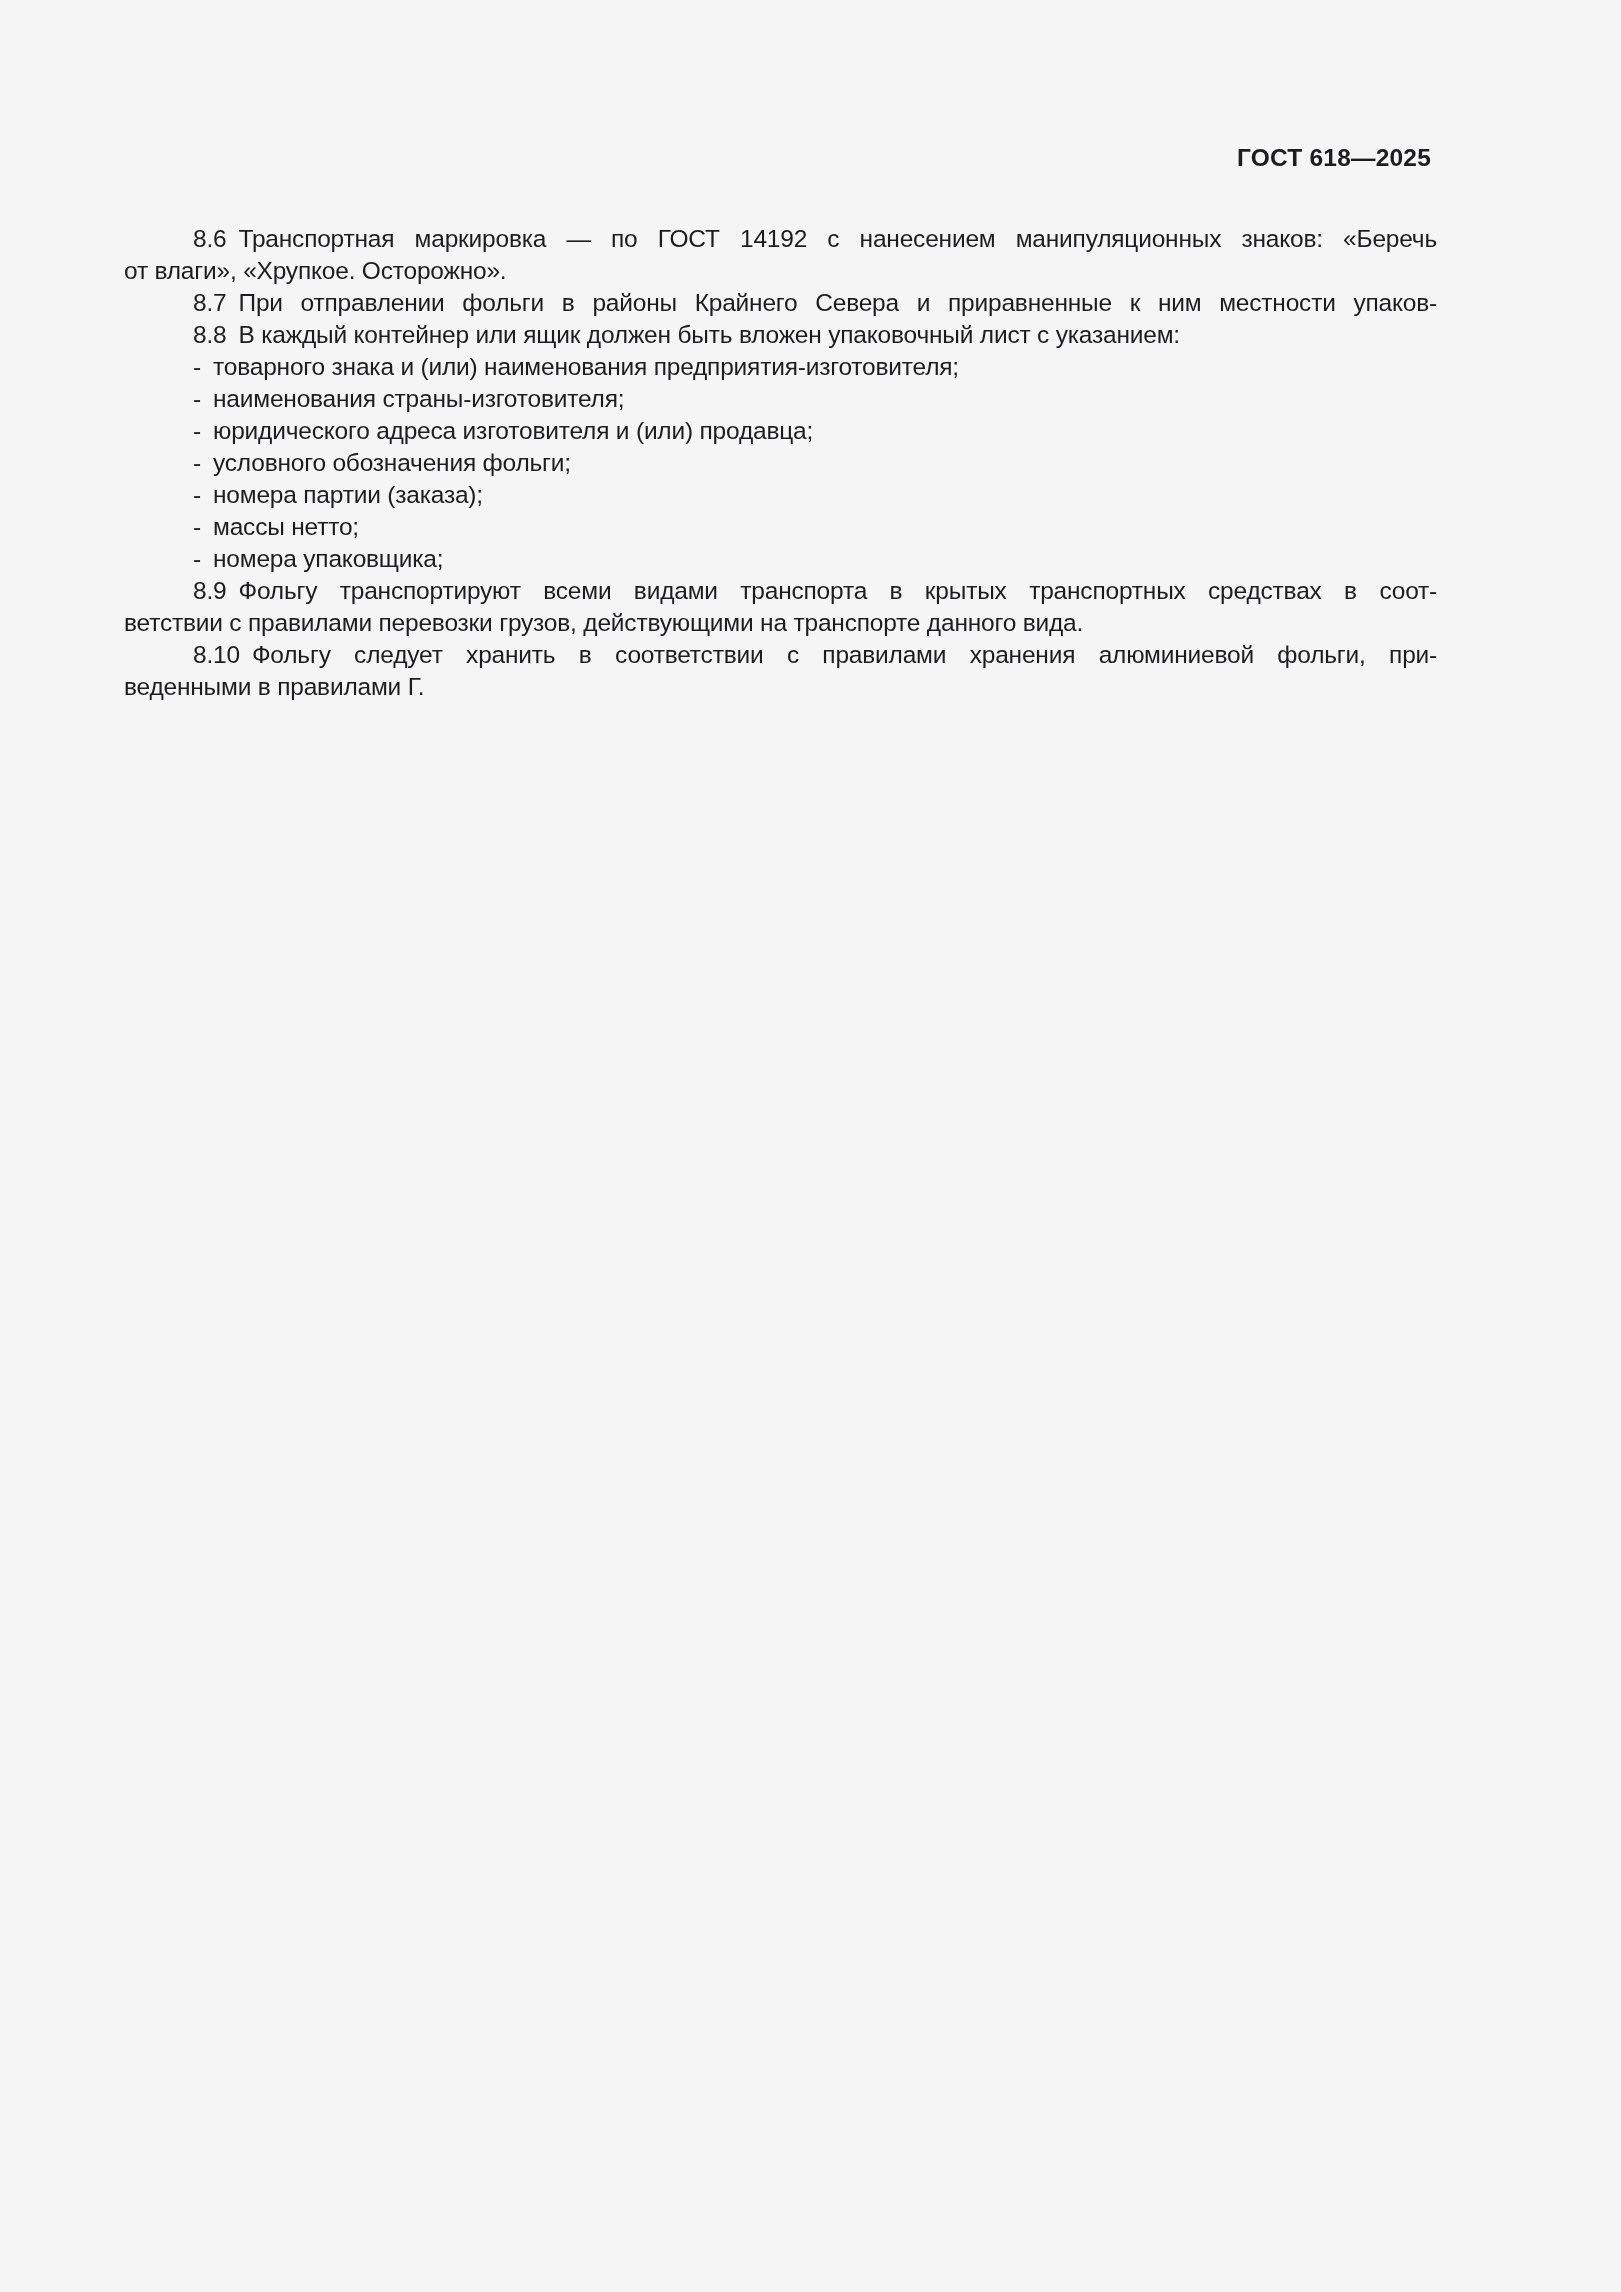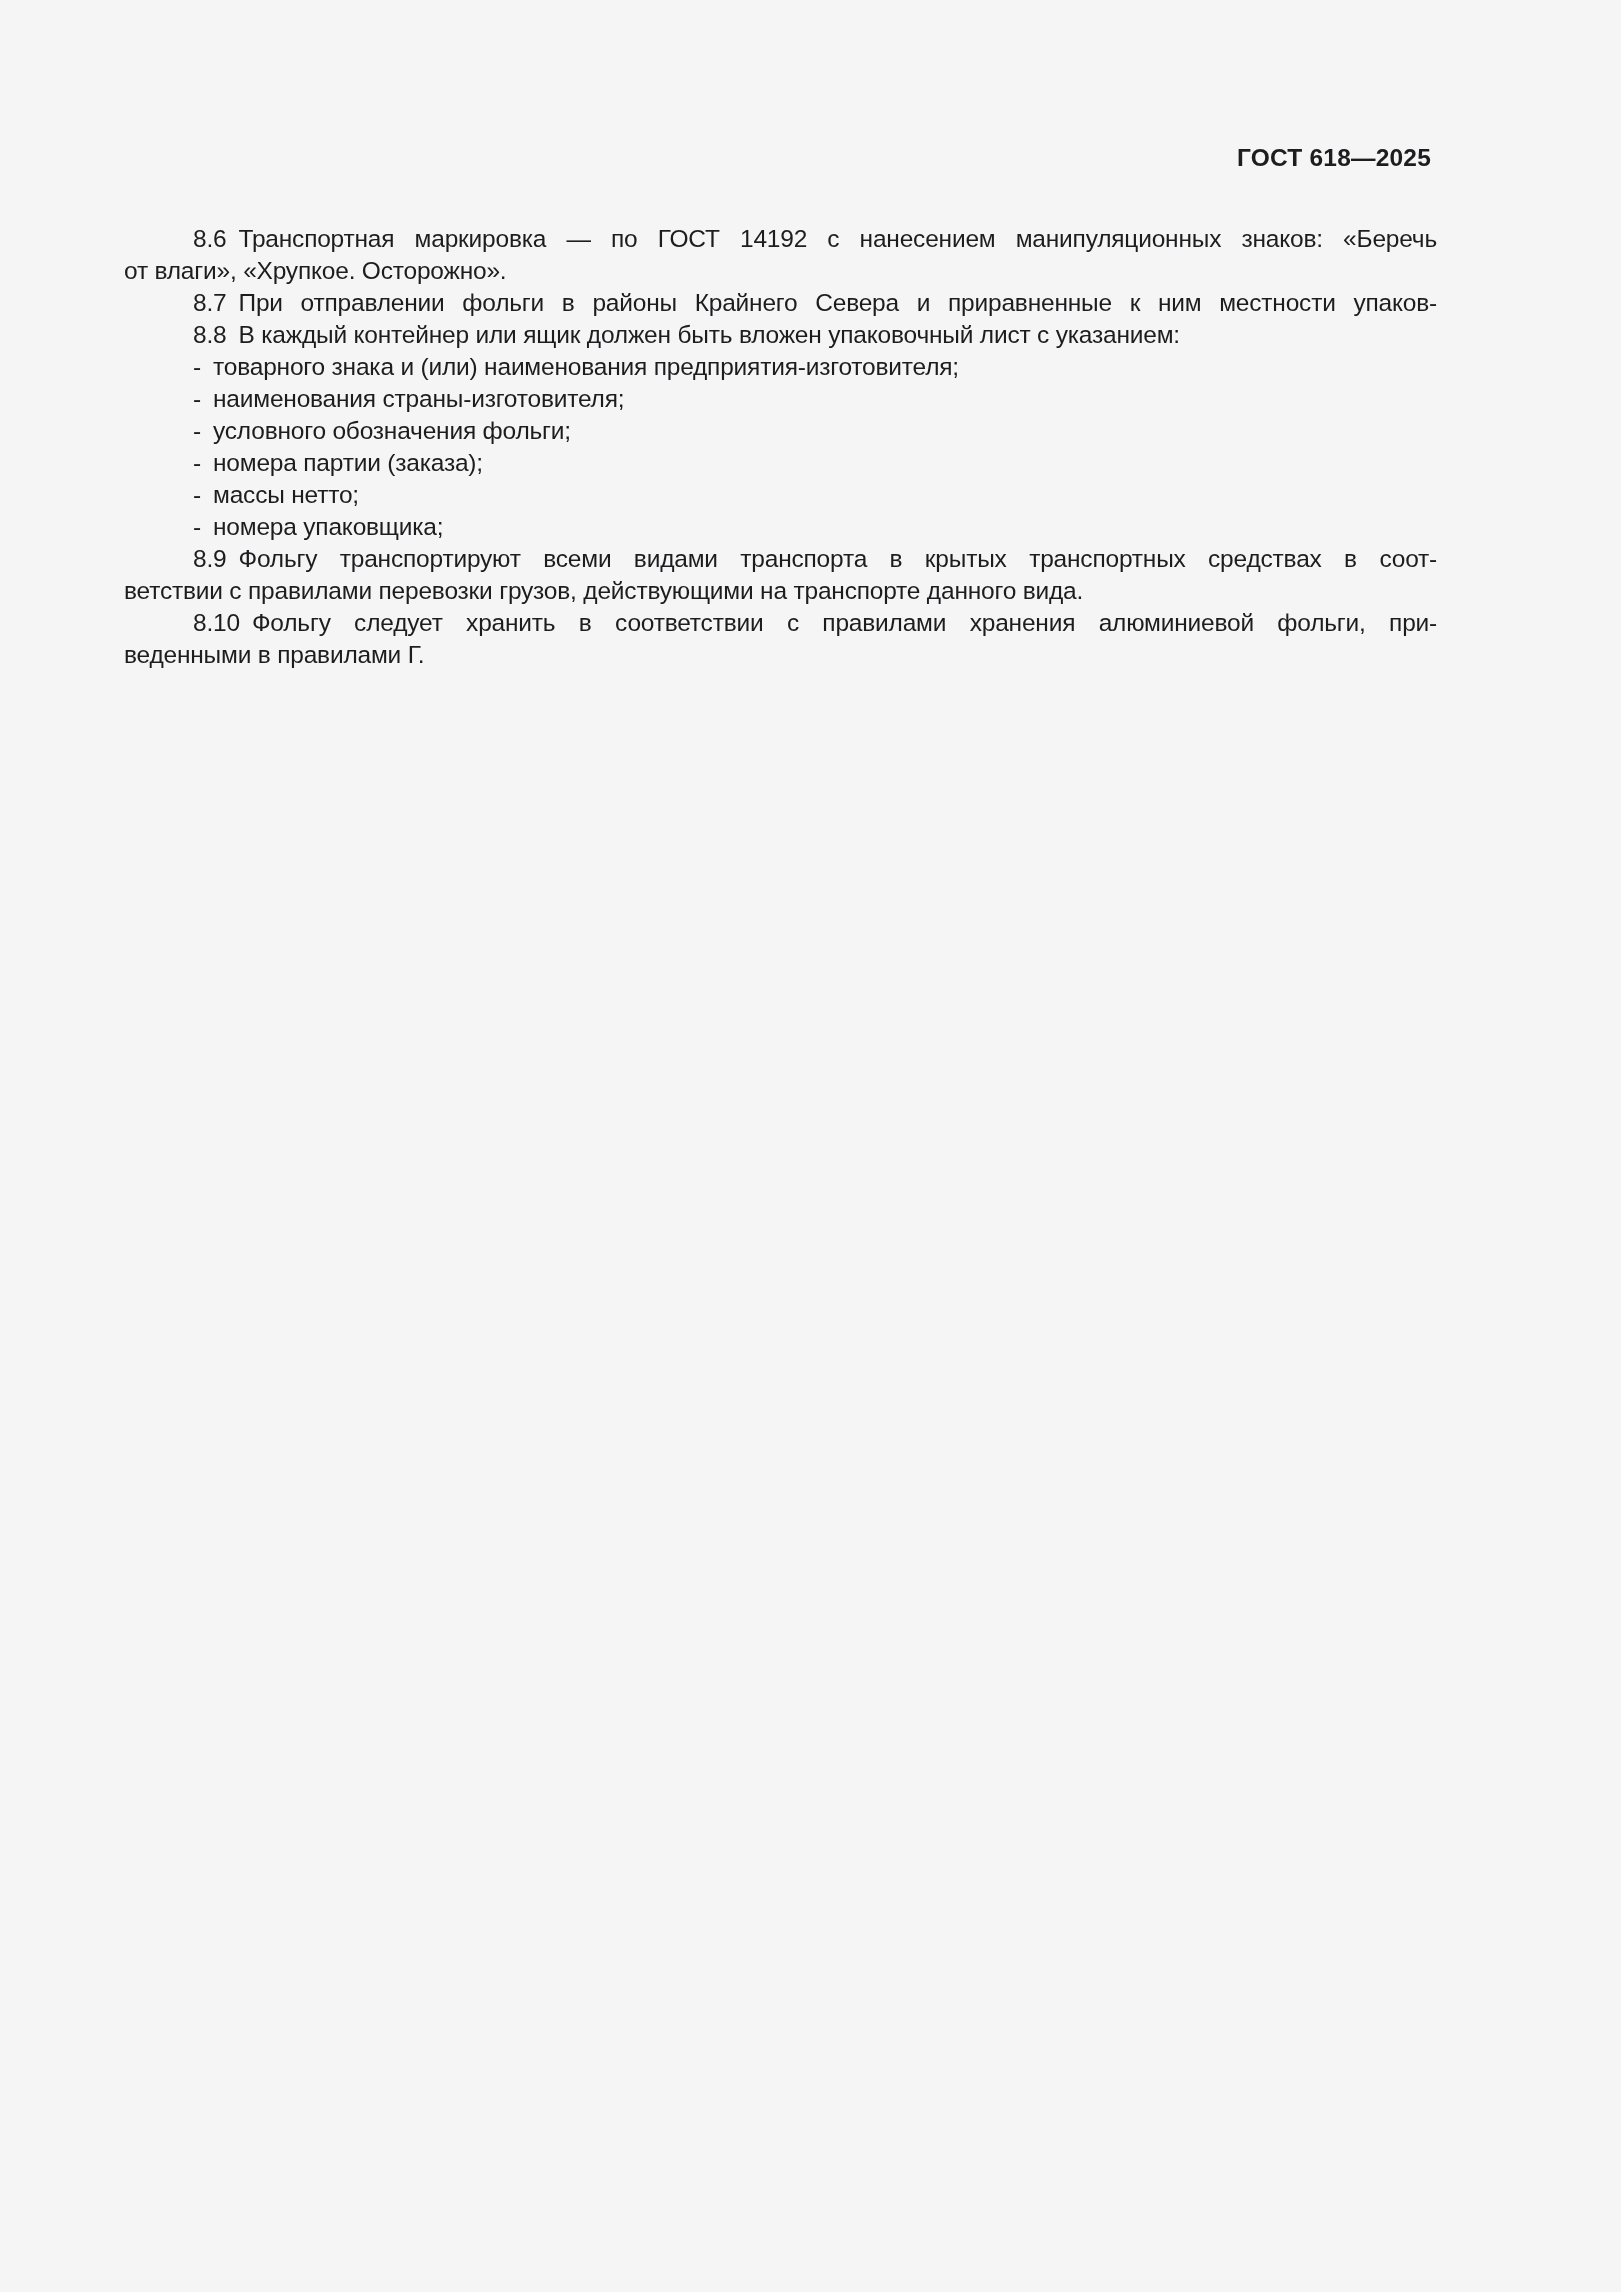--- a/index.html
+++ b/index.html
@@ -63,20 +63,21 @@
 
   <div class="header">ГОСТ 618—2025</div>
 
   <div class="content">
     <div class="line indent justify">8.6 Транспортная маркировка — по ГОСТ 14192 с нанесением манипуляционных знаков: «Беречь</div>
     <div class="line">от влаги», «Хрупкое. Осторожно».</div>
     <div class="line indent justify">8.7 При отправлении фольги в районы Крайнего Севера и приравненные к ним местности упаков-</div>
     <div class="line indent">8.8 В каждый контейнер или ящик должен быть вложен упаковочный лист с указанием:</div>
     <div class="line indent">- товарного знака и (или) наименования предприятия-изготовителя;</div>
     <div class="line indent">- наименования страны-изготовителя;</div>
+    <div class="line indent">- юридического адреса изготовителя и (или) продавца;</div>
     <div class="line indent">- условного обозначения фольги;</div>
     <div class="line indent">- номера партии (заказа);</div>
     <div class="line indent">- массы нетто;</div>
     <div class="line indent">- номера упаковщика;</div>
     <div class="line indent justify">8.9 Фольгу транспортируют всеми видами транспорта в крытых транспортных средствах в соот-</div>
     <div class="line">ветствии с правилами перевозки грузов, действующими на транспорте данного вида.</div>
     <div class="line indent justify">8.10 Фольгу следует хранить в соответствии с правилами хранения алюминиевой фольги, при-</div>
     <div class="line">веденными в правилами Г.</div>
   </div>
 

